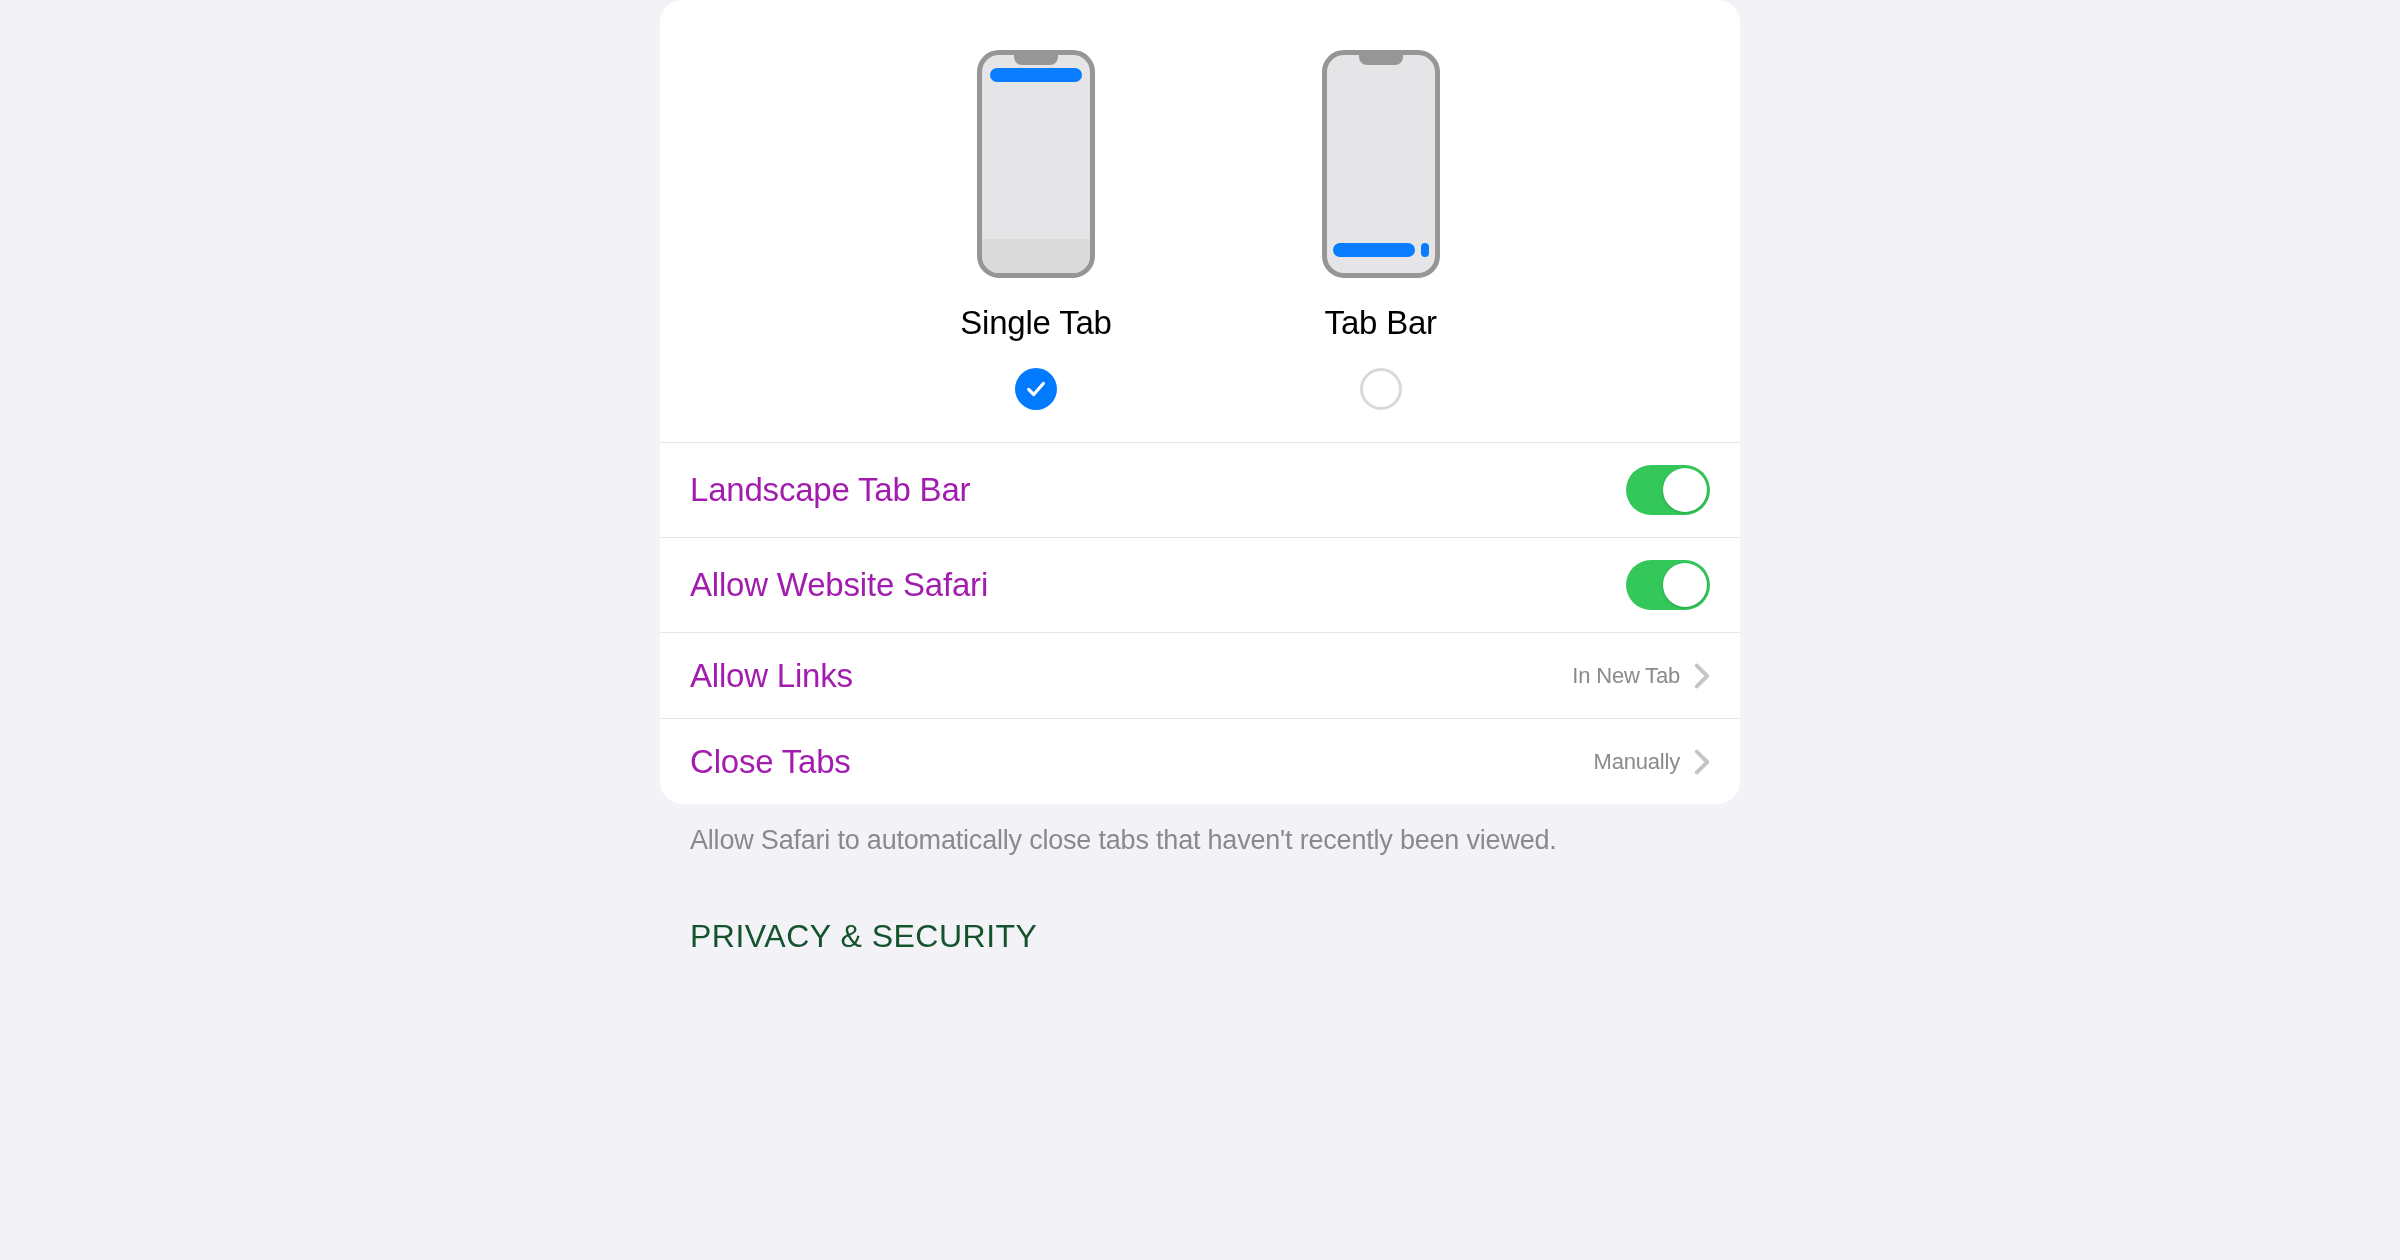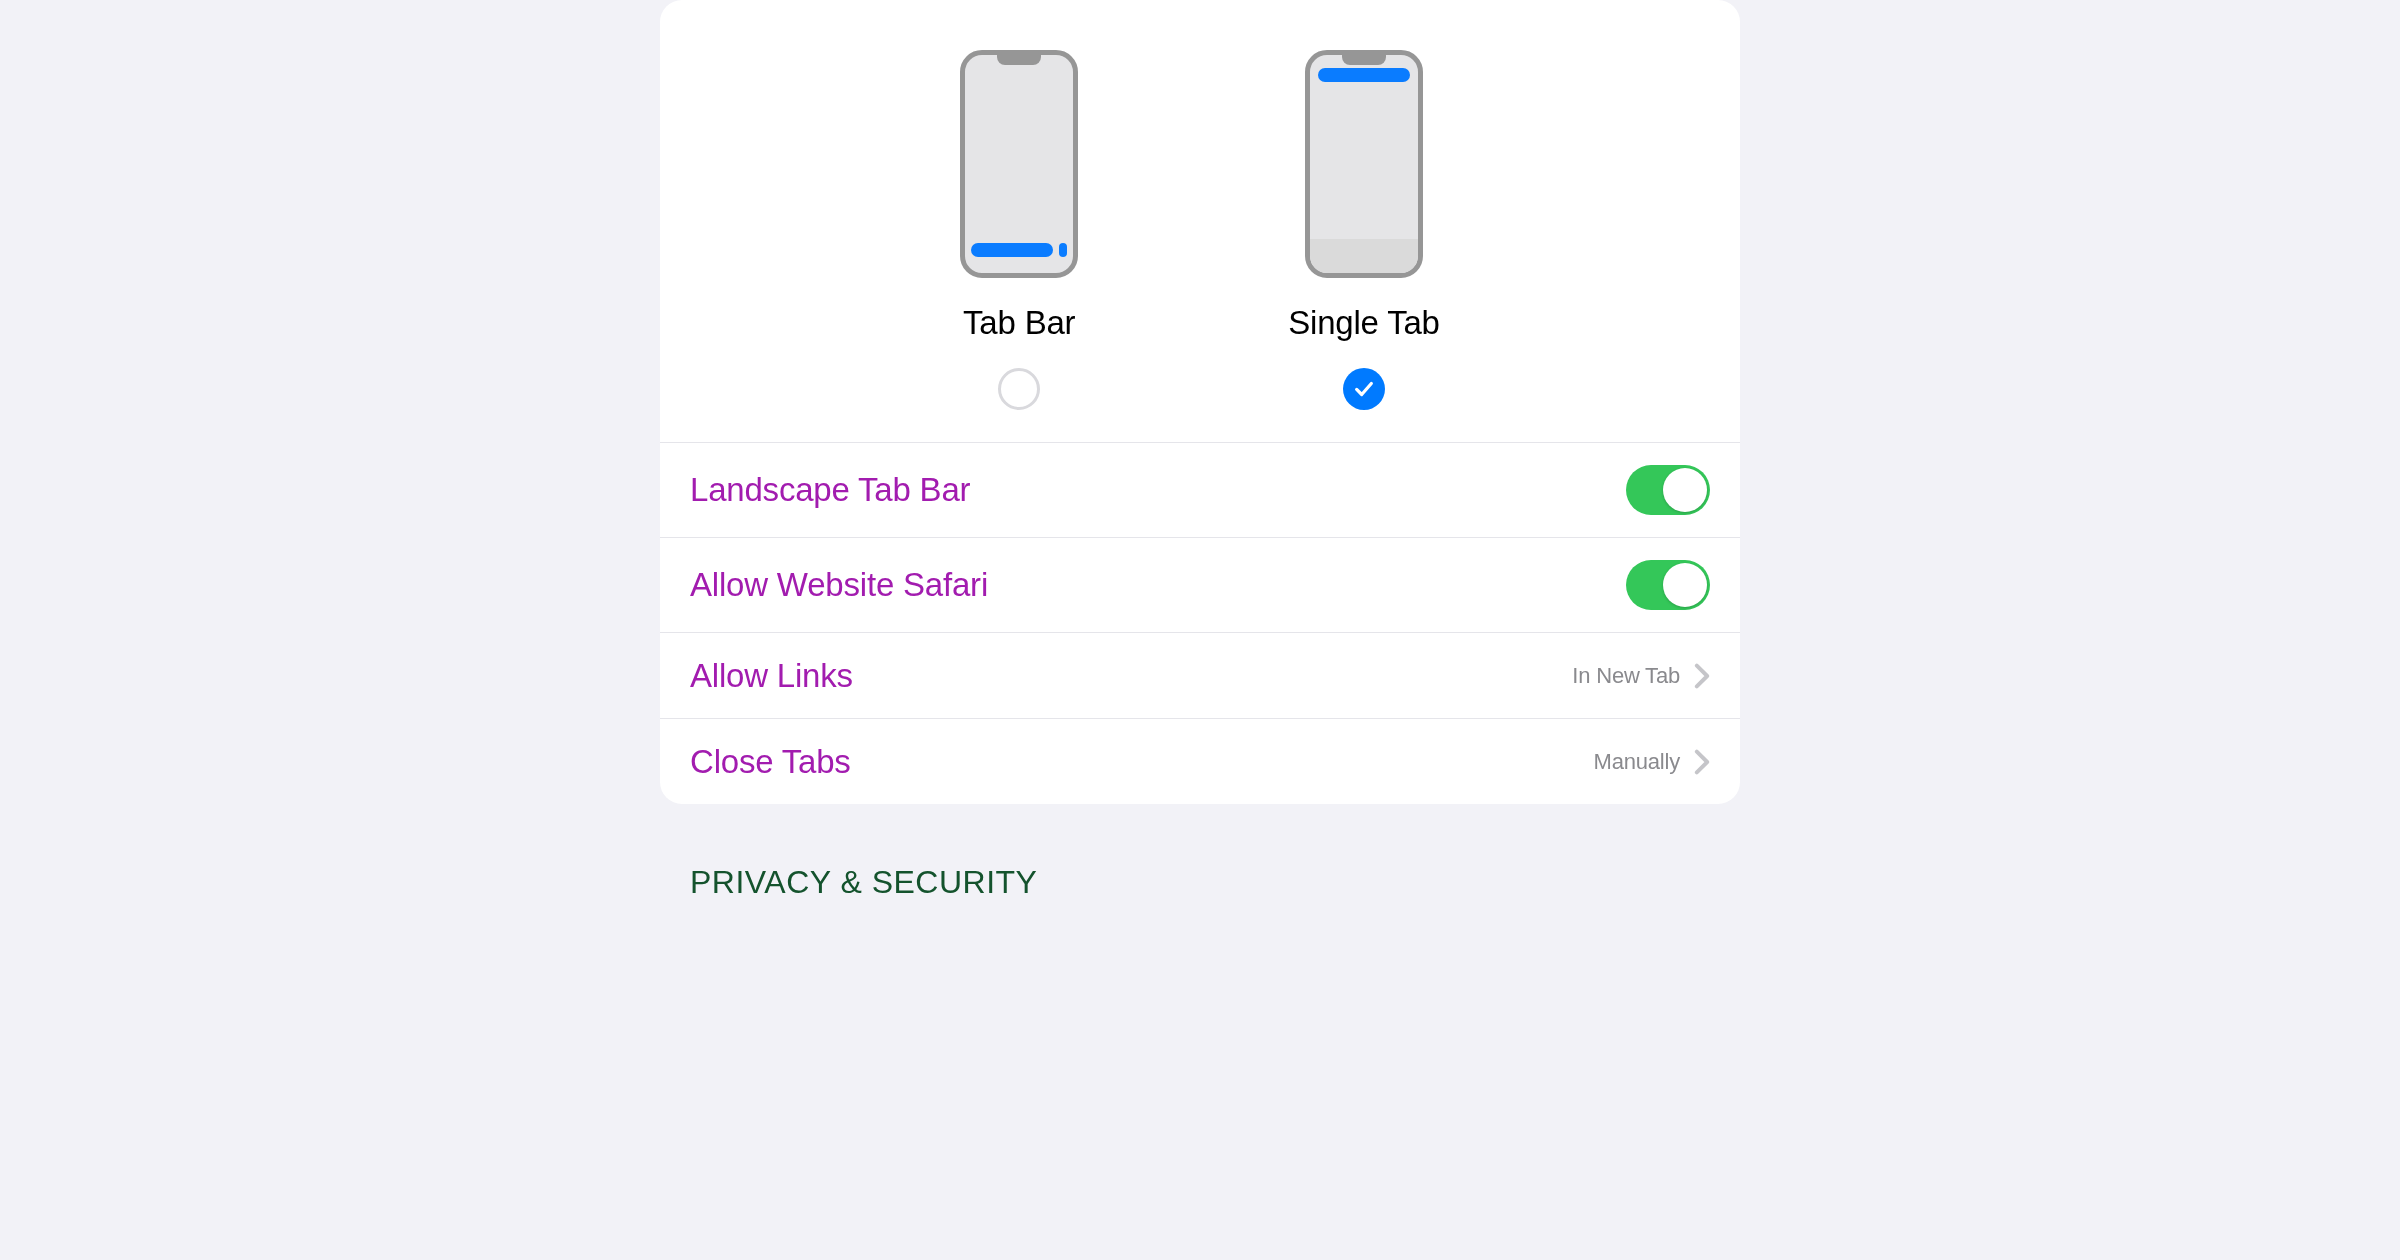--- a/index.html
+++ b/index.html
@@ -171,43 +171,43 @@
 <body>
 
 <div class="center-col">
   <div class="card">
 
     <div class="layout-picker">
 
       <div class="layout-option">
         <div class="phone">
           <div class="phone-notch"></div>
-          <div class="phone-bottom-pill">
-            <div class="main"></div>
-            <div class="side"></div>
-          </div>
-        </div>
-        <div class="option-label">Tab Bar</div>
-        <div class="radio unchecked"></div>
-      </div>
-
-      <div class="layout-option">
-        <div class="phone">
-          <div class="phone-notch"></div>
           <div class="phone-top-pill"></div>
           <div class="phone-bottom-tray"></div>
         </div>
         <div class="option-label">Single Tab</div>
         <div class="radio checked">
           <svg width="22" height="22" viewBox="0 0 24 24" fill="none">
             <path d="M4 12.5 L9.5 18 L20 6" stroke="#fff" stroke-width="3.5" stroke-linecap="round" stroke-linejoin="round"></path>
           </svg>
         </div>
       </div>
 
+      <div class="layout-option">
+        <div class="phone">
+          <div class="phone-notch"></div>
+          <div class="phone-bottom-pill">
+            <div class="main"></div>
+            <div class="side"></div>
+          </div>
+        </div>
+        <div class="option-label">Tab Bar</div>
+        <div class="radio unchecked"></div>
+      </div>
+
     </div>
 
     <div class="row">
       <div class="row-label">Landscape Tab Bar</div>
       <div class="switch">
         <div class="switch-knob"></div>
       </div>
     </div>
 
     <div class="row">
@@ -232,15 +232,16 @@
       <div class="row-value">Manually</div>
       <div class="chevron">
         <svg width="16" height="26" viewBox="0 0 12 20" fill="none">
           <path d="M2 2 L10 10 L2 18" stroke="#c5c5c9" stroke-width="3" stroke-linecap="round" stroke-linejoin="round"></path>
         </svg>
       </div>
     </div>
 
   </div>
 
+  <div class="footer-text">Allow Safari to automatically close tabs that haven't recently been viewed.</div>
 
   <div class="section-header">PRIVACY &amp; SECURITY</div>
 </div>
 
 </body></html>

